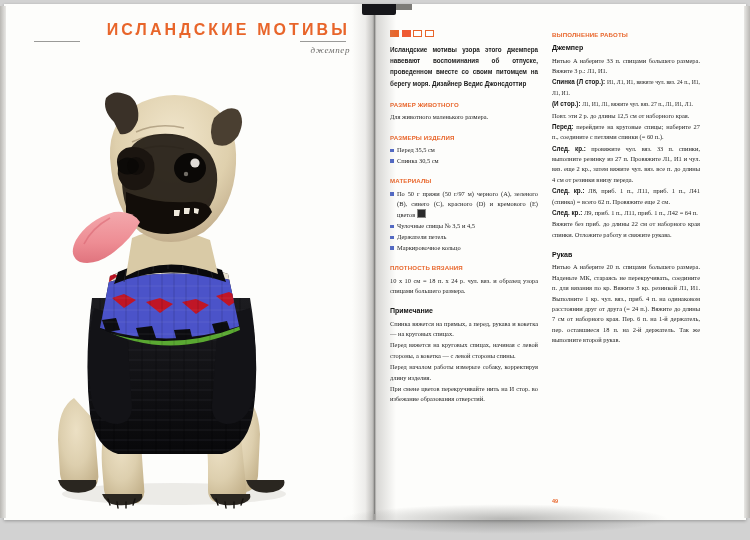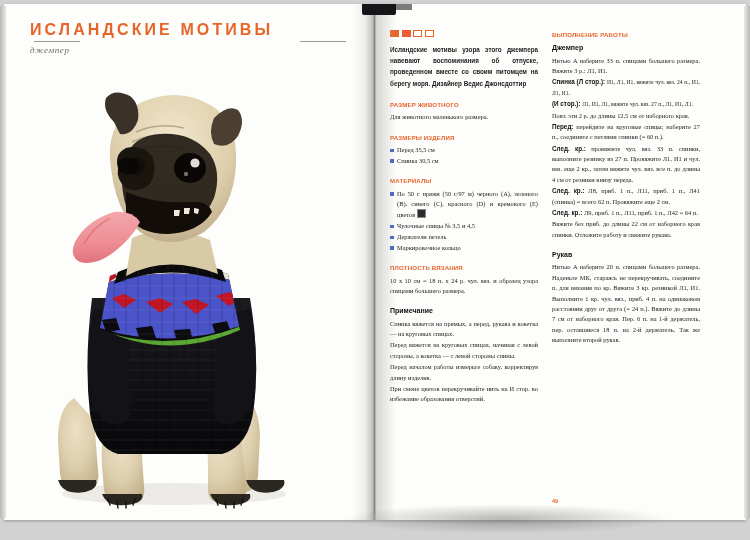--- a/index.html
+++ b/index.html
@@ -89,21 +89,21 @@
     width: 330px; height: 30px;
     background: radial-gradient(ellipse at center, rgba(80,80,78,.40) 0%, rgba(80,80,78,0) 70%);
     z-index: 8;
   }
 
   
   .title-block {
     position: absolute;
     left: 30px; top: 18px;
     width: 320px;
-    text-align: left;
+    text-align: right;
   }
   .title-main {
     font-family: "Liberation Sans", sans-serif;
     font-weight: bold;
     font-size: 16px;
     letter-spacing: 3.1px;
     color: #e8652a;
     white-space: nowrap;
     line-height: 1;
   }

